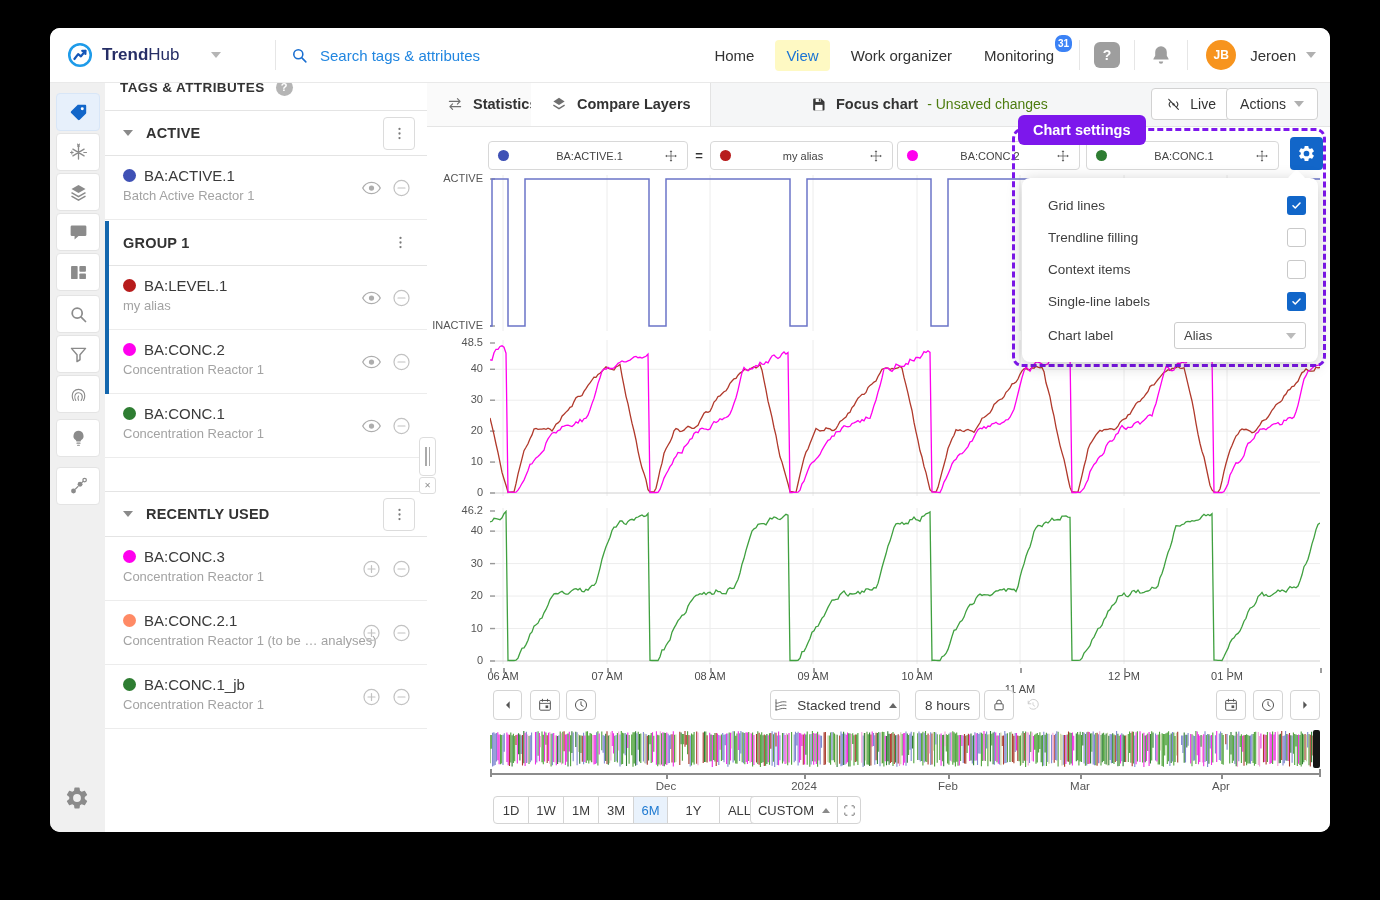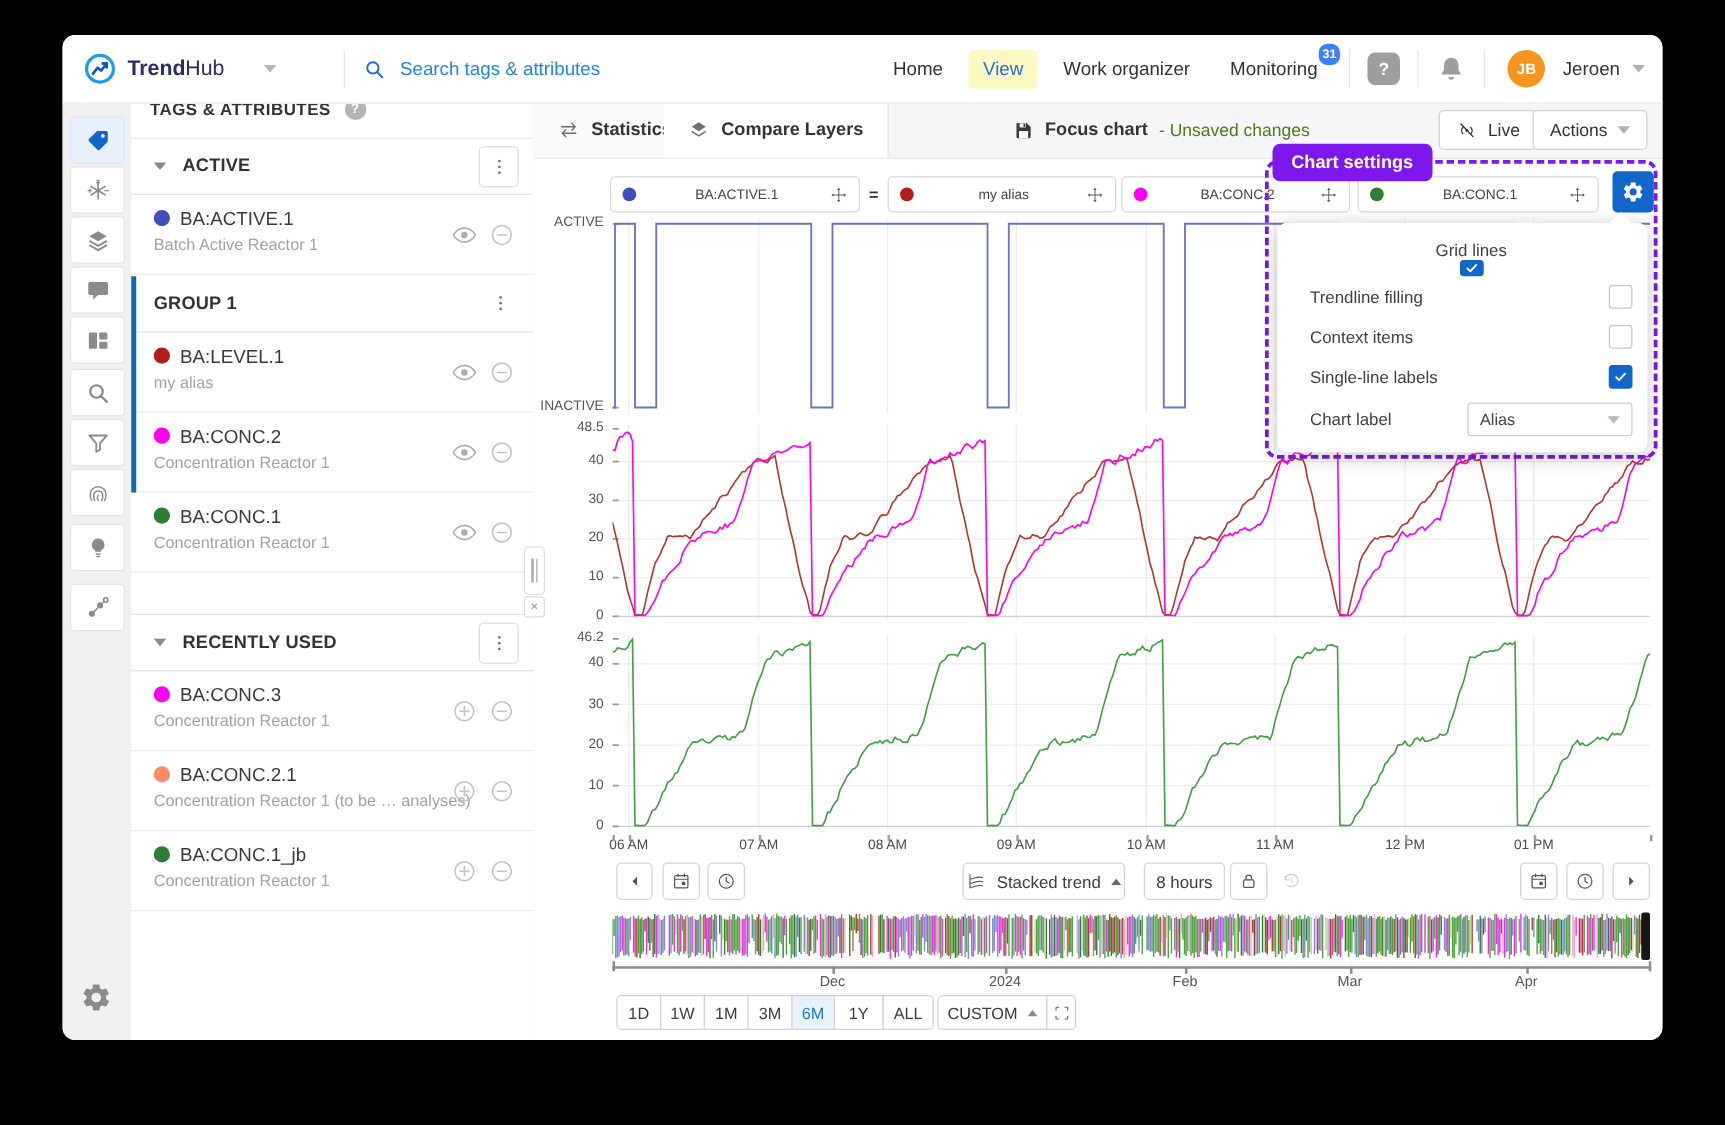--- a/index.html
+++ b/index.html
@@ -565,21 +565,21 @@
         <div class="xlab" style="left: 76px;">06 AM</div>
         <div class="xtick" style="left: 76px;"></div>
         <div class="xlab" style="left: 180px;">07 AM</div>
         <div class="xtick" style="left: 180px;"></div>
         <div class="xlab" style="left: 283px;">08 AM</div>
         <div class="xtick" style="left: 283px;"></div>
         <div class="xlab" style="left: 386px;">09 AM</div>
         <div class="xtick" style="left: 386px;"></div>
         <div class="xlab" style="left: 490px;">10 AM</div>
         <div class="xtick" style="left: 490px;"></div>
-        <div class="xlab" style="left: 593px;">11 AM</div>
+        <div class="xlab" style="left: 593px; margin-top: 13px;">11 AM</div>
         <div class="xtick" style="left: 593px;"></div>
         <div class="xlab" style="left: 697px;">12 PM</div>
         <div class="xtick" style="left: 697px;"></div>
         <div class="xlab" style="left: 800px;">01 PM</div>
         <div class="xtick" style="left: 800px;"></div>
         <div class="xtick" style="left: 63px;"></div>
         <div class="xtick" style="left: 893px;"></div>
       </div>
 
     <div class="cbtn" style="left:66px;width:29px">
@@ -673,21 +673,21 @@
         <div class="tl-tick" style="left: 794px;"></div>
         <div class="tl-lab" style="left: 794px;">Apr</div>
       </div>
 
     <div class="seg" id="ranges-seg" style="left:66px">
         <div class="rbtn" style="width: 36px;">1D</div>
         <div class="rbtn" style="width: 36px;">1W</div>
         <div class="rbtn" style="width: 36px;">1M</div>
         <div class="rbtn" style="width: 36px;">3M</div>
         <div class="rbtn active" style="width: 35px;">6M</div>
-        <div class="rbtn" style="width: 40px;">1Y</div>
+        <div class="rbtn" style="width: 53px;">1Y</div>
         <div class="rbtn last" style="width: 41px;">ALL</div>
       </div>
     <div class="seg" style="left:323px">
       <div class="rbtn" style="width:88px;gap:8px;border-radius:4px 0 0 4px">
         <span>CUSTOM</span>
         <span class="tri-up" style="border-bottom-color:#8a8a8a"></span>
       </div>
       <div class="rbtn last" style="width:24px">
           <span class="ic"><svg viewBox="0 0 24 24" fill="none" xmlns="http://www.w3.org/2000/svg">
               <g stroke="currentColor" stroke-width="1.5" stroke-linecap="round" stroke-linejoin="round">
@@ -698,21 +698,21 @@
               </g>
             </svg></span>
         </div>
     </div>
 
     <div class="cs-dash"></div>
     <div class="cs-pill">Chart settings</div>
     <div class="cs-card">
       <div class="cs-arrow"></div>
       <div id="cs-rows">
-          <div class="cs-row" style="top: 15px; flex-direction: column;">
+          <div class="cs-row" style="top: 15px;">
             <span class="cs-label">Grid lines</span>
             <span class="cs-box on">
               <svg viewBox="0 0 24 24" fill="none" xmlns="http://www.w3.org/2000/svg">
                 <path d="M5.5 12.5l4.2 4.2 8.8-9.4" stroke="#fff" stroke-width="2.8" stroke-linecap="round" stroke-linejoin="round"></path>
               </svg>
             </span>
           </div>
           <div class="cs-row" style="top: 47px;">
             <span class="cs-label">Trendline filling</span>
             <span class="cs-box off"></span>

